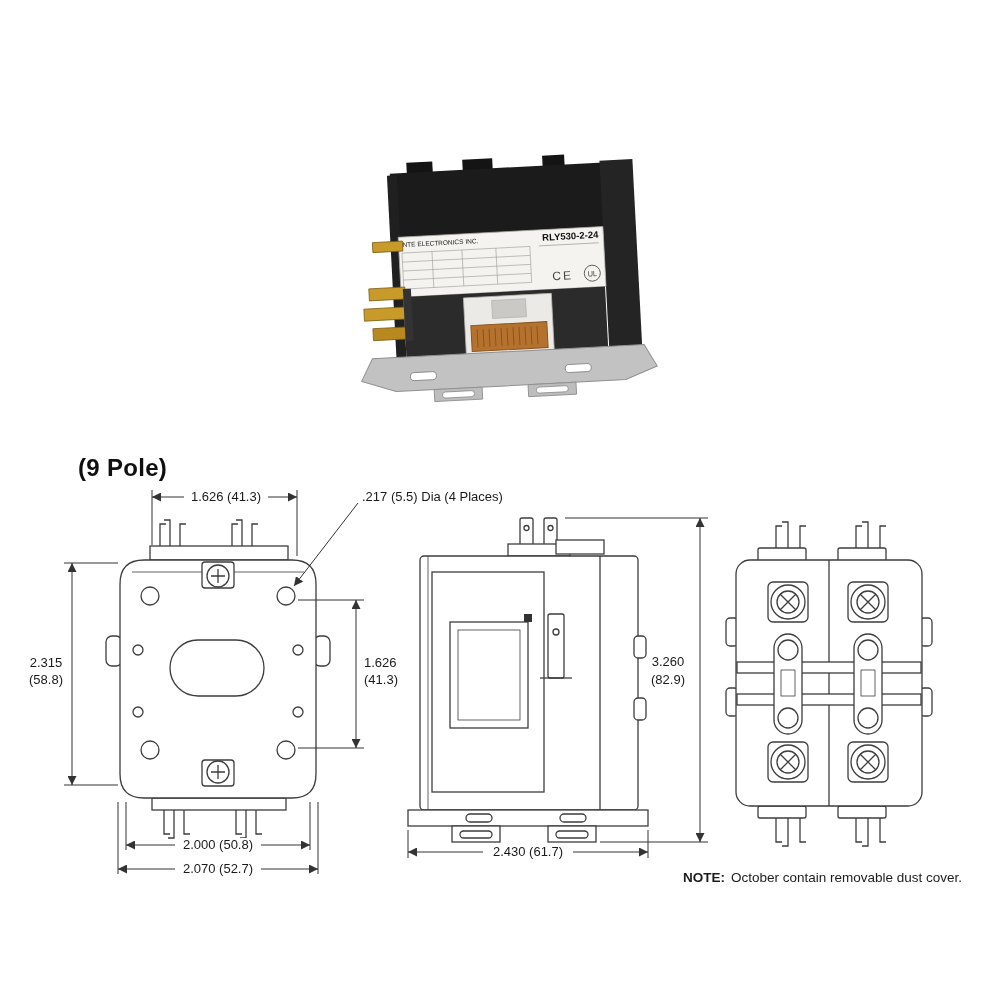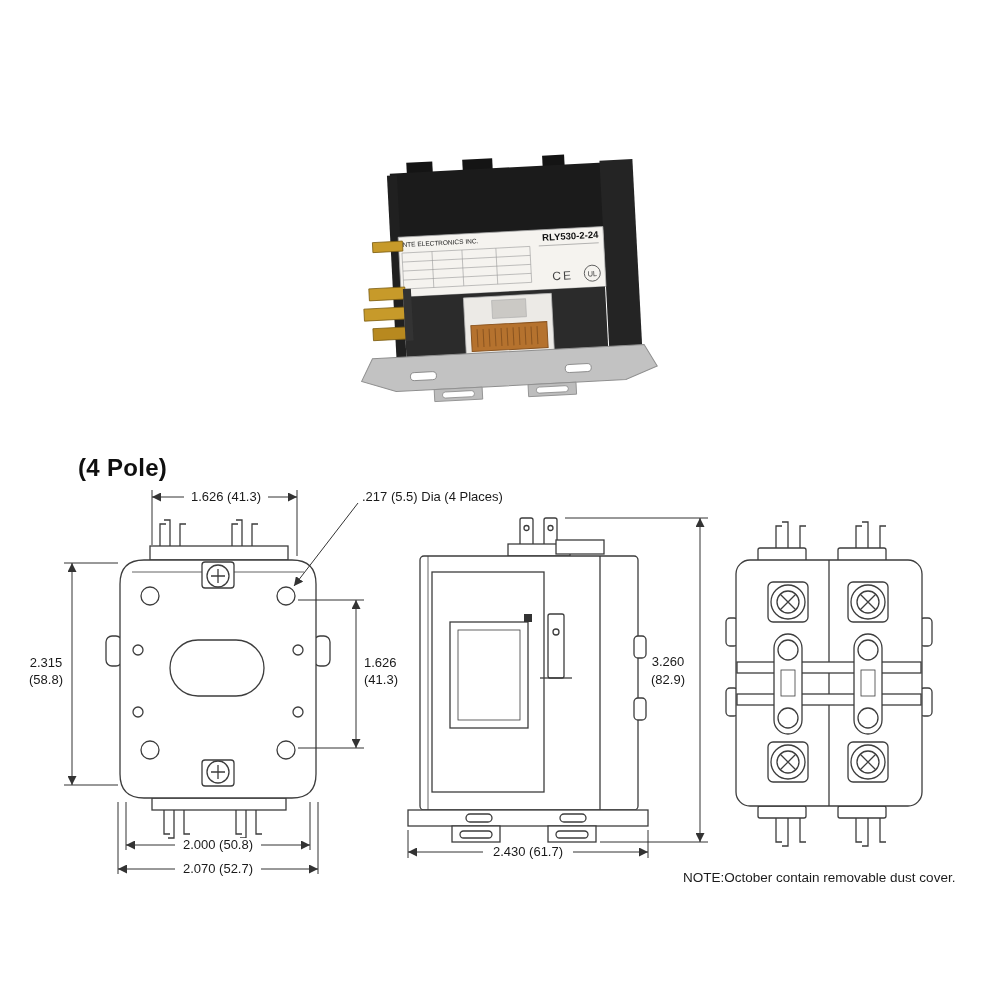--- a/index.html
+++ b/index.html
@@ -8,21 +8,21 @@
     font-family:"Liberation Sans", sans-serif; overflow:hidden;
   }
   .canvas { position:absolute; left:0; top:0; }
   .heading {
     position:absolute; left:78px; top:434px; font-size:24px; font-weight:bold;
     color:#0f0f0f; letter-spacing:0.3px;
   }
   .note {
     position:absolute; left:683px; top:870px; font-size:13.5px; color:#1c1c1c;
   }
-  .note .lbl { font-weight:normal; }
+  .note .lbl { font-weight:bold; margin-right:6px; }
   
   .ln  { stroke:#3d3d3d; stroke-width:1.3; fill:none; }
   .lnf { stroke:#3d3d3d; stroke-width:1.3; fill:#ffffff; }
   .thin{ stroke:#3d3d3d; stroke-width:0.8; fill:none; }
   .dln { stroke:#333333; stroke-width:1; fill:none; }
   text { font-family:"Liberation Sans", sans-serif; }
   .dim { font-size:13px; fill:#1a1a1a; }
 </style>
 </head>
 <body>
@@ -233,19 +233,19 @@
       <rect x="483" y="845" width="90" height="14" fill="#fff"></rect>
       <text class="dim" x="528" y="856" text-anchor="middle">2.430 (61.7)</text>
 
       <path class="dln" d="M565,518 H708 M600,842 H708"></path>
       <line class="dln" x1="700" y1="518" x2="700" y2="842" marker-start="url(#arr)" marker-end="url(#arr)"></line>
       <text class="dim" x="668" y="666" text-anchor="middle">3.260</text>
       <text class="dim" x="668" y="684" text-anchor="middle">(82.9)</text>
     </g>
   </svg>
 
-  <h2 class="heading">(4 Pole)</h2>
+  <h2 class="heading">(9 Pole)</h2>
 
   <div class="note">
     <span class="lbl">NOTE:</span><span>October contain removable dust cover.</span>
   </div>
 
 </div>
 
 </body></html>

